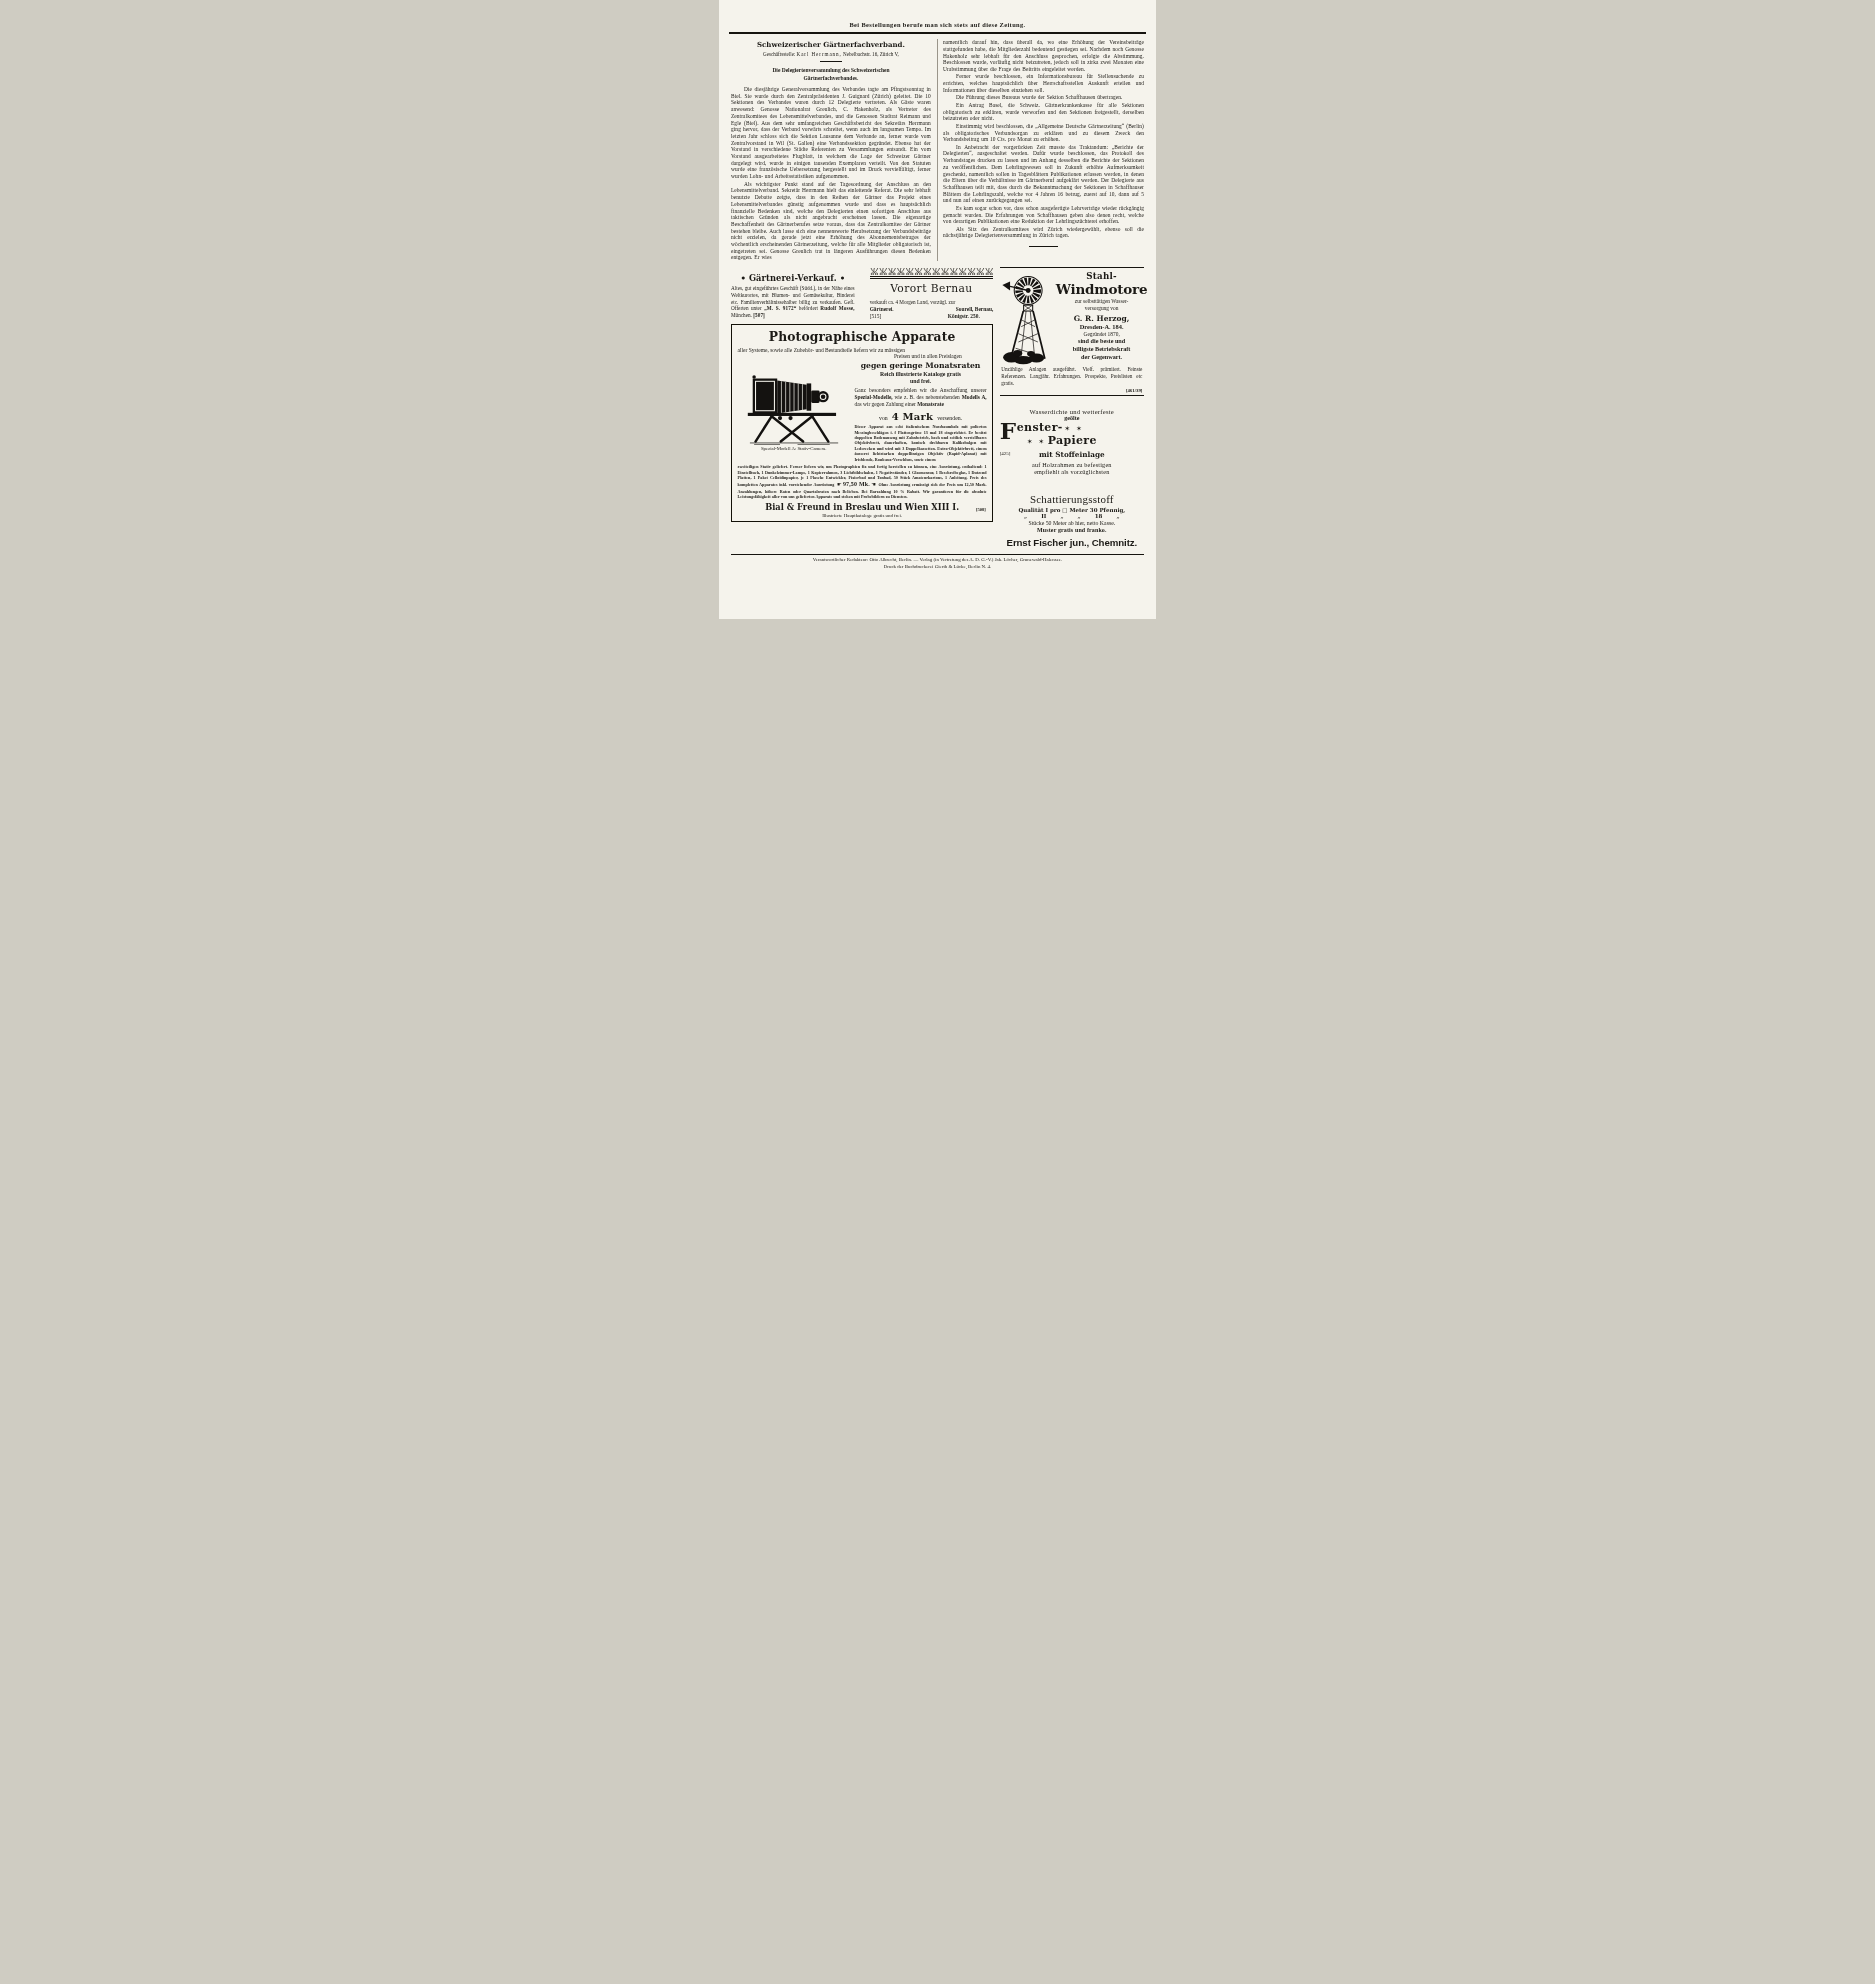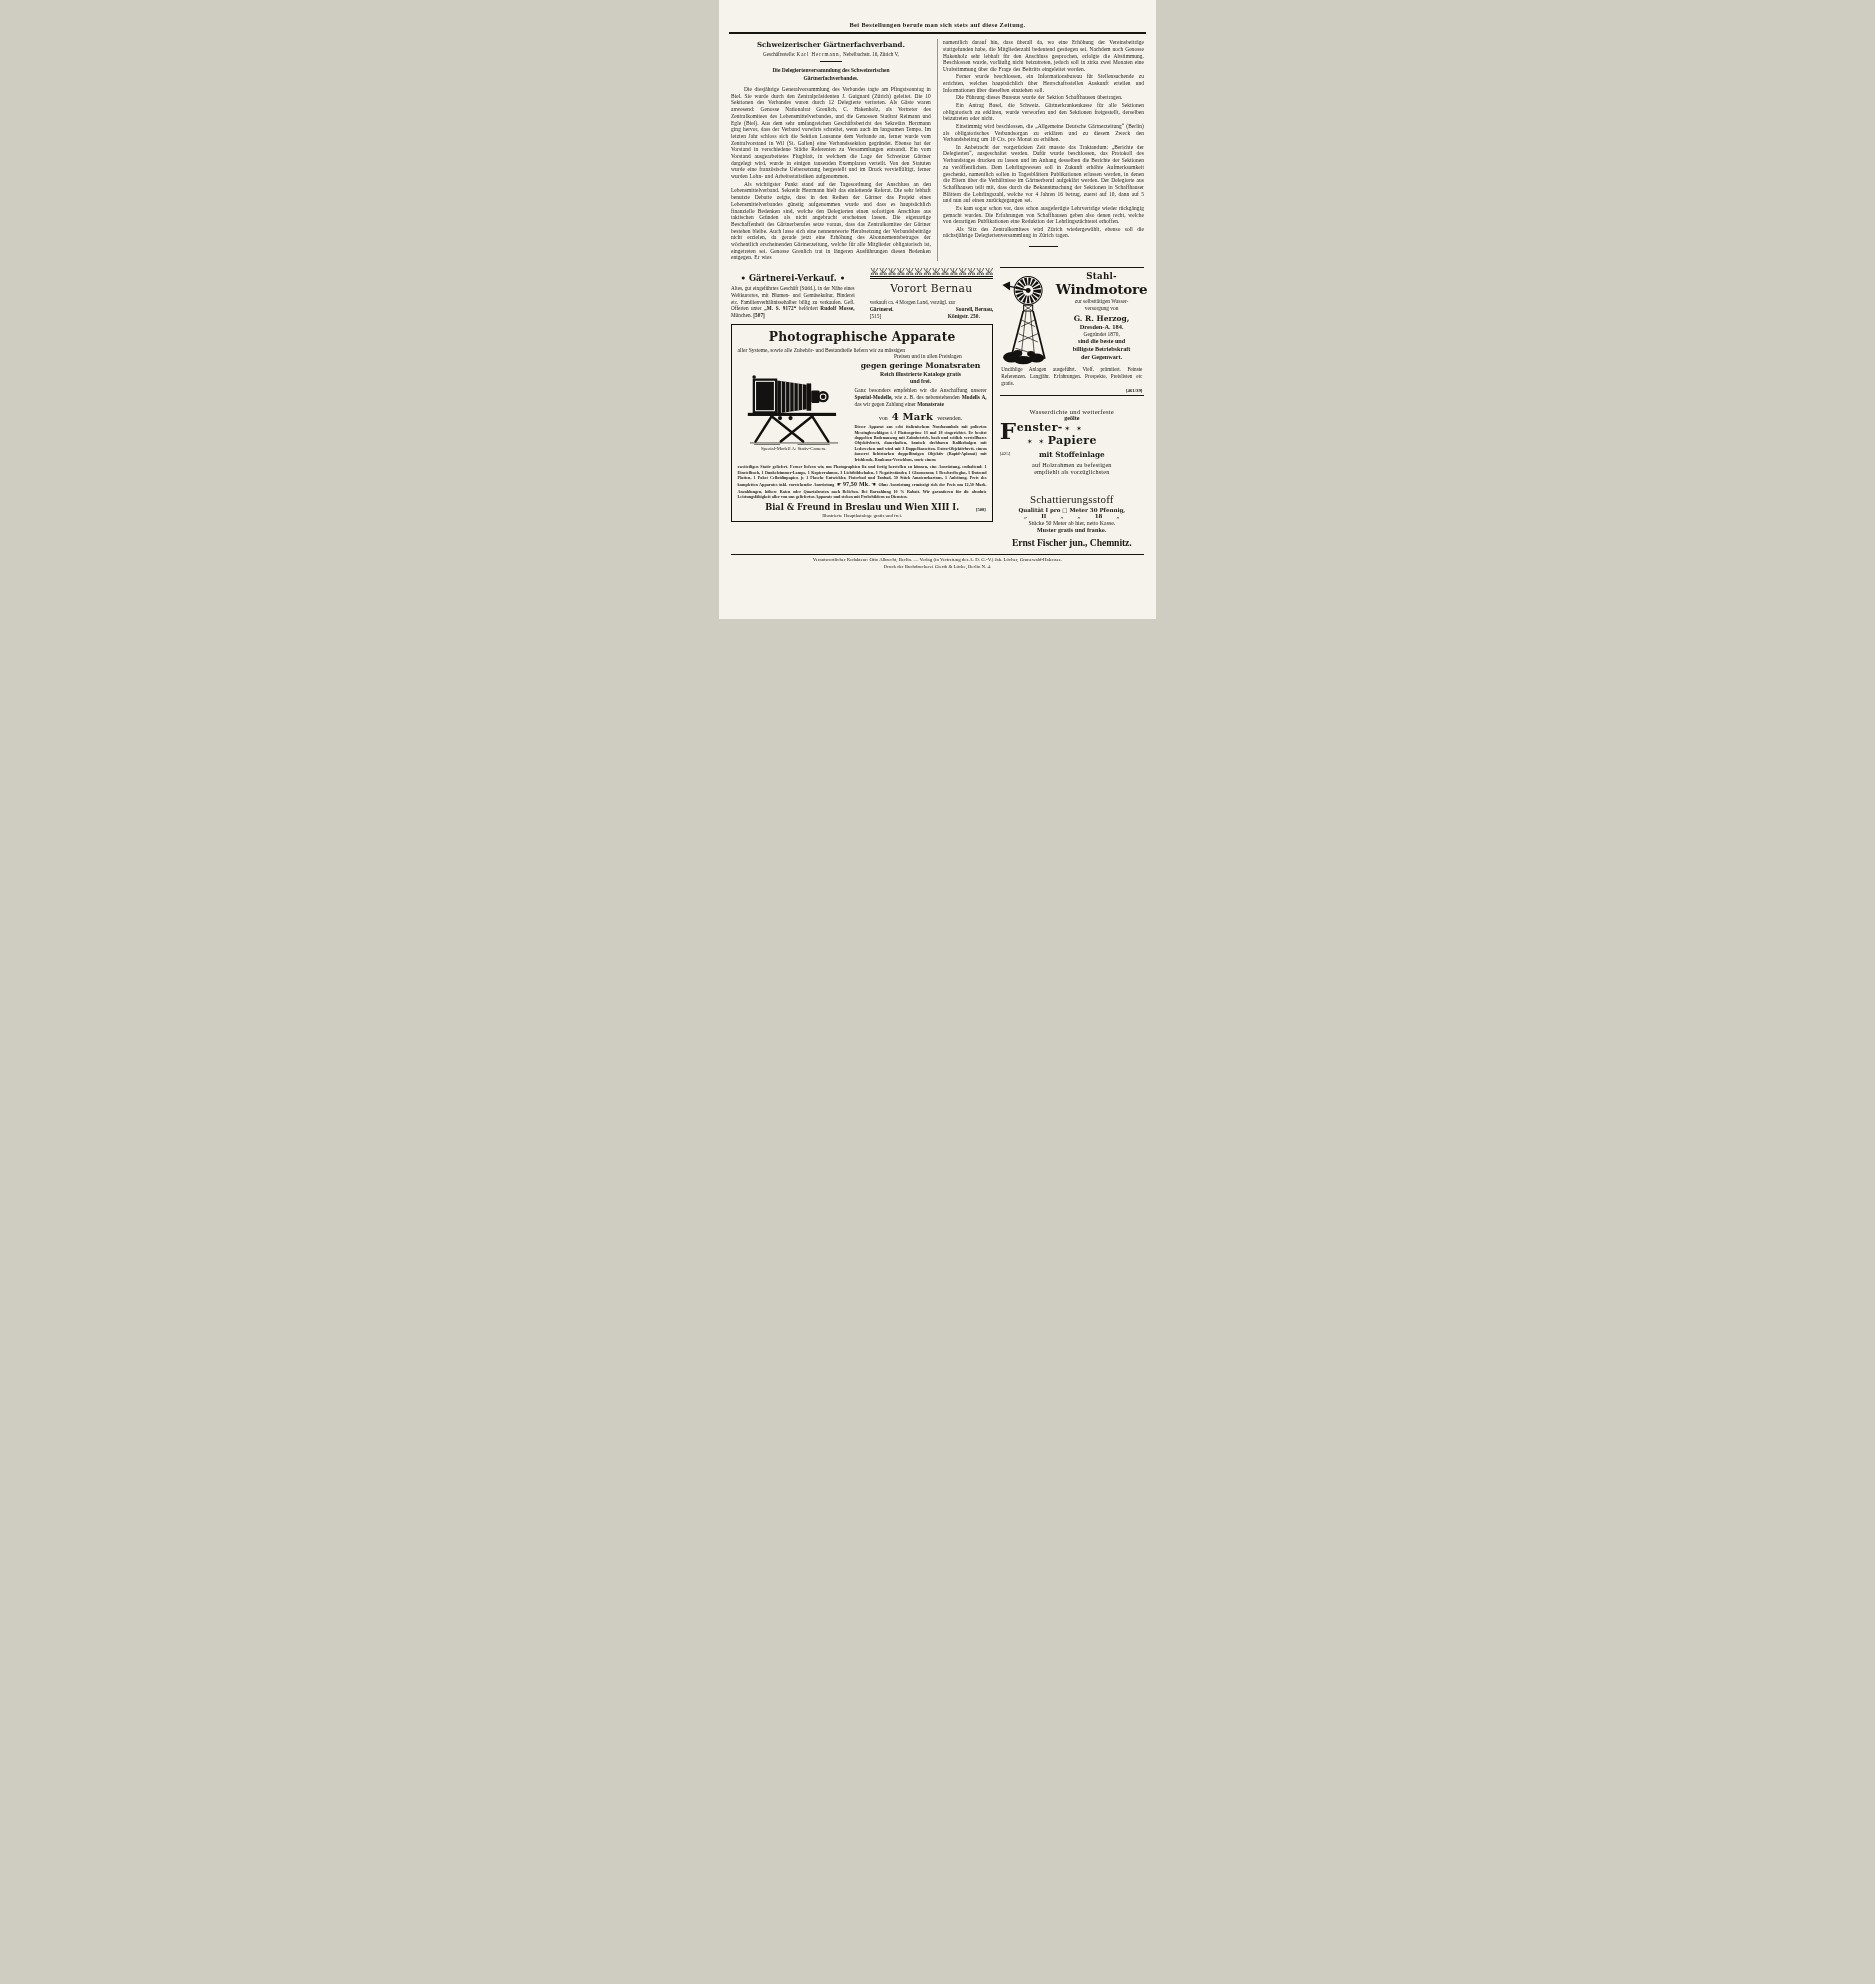--- a/index.html
+++ b/index.html
@@ -99,21 +99,21 @@
   .fe-ref{position:absolute;left:0;top:1.6px;font-size:5px;}
   .fe-insert{font-family:"DejaVu Serif",serif;font-weight:bold;font-size:7.3px;}
   .fe-line3{font-size:6.2px;margin-top:2.4px;letter-spacing:.03em;}
   .fe-line4{font-size:6.2px;letter-spacing:.03em;}
   .fe-product{font-size:11px;letter-spacing:.02em;margin-top:18px;}
   .fe-qual{font-weight:bold;font-size:5.5px;margin-top:2.4px;font-family:"DejaVu Serif",serif;}
   .fe-qual .sq{font-family:"DejaVu Sans",sans-serif;}
   .fe-qual2{font-weight:bold;font-size:5.5px;word-spacing:2.2em;font-family:"DejaVu Serif",serif;}
   .fe-pieces{font-size:5.8px;margin-top:0.8px;}
   .fe-muster{font-weight:bold;font-size:6px;margin-top:1.2px;letter-spacing:.02em;}
-  .fe-firm{font-family:Liberation Serif, serif;font-weight:bold;font-size:9.7px;margin-top:3.2px;letter-spacing:-0.1px;}
+  .fe-firm{font-family:Liberation Sans, sans-serif;font-weight:bold;font-size:9.7px;margin-top:3.2px;letter-spacing:-0.1px;}
   
   .page-footer{margin:6.4px 12px 0 12px;border-top:0.8px solid #16140f;padding-top:2.4px;text-align:center;font-size:4.9px;line-height:1.4;}
 </style>
 </head>
 <body>
 
 <div class="page">
 
   <div class="masthead">
     <div class="motto">Bei Bestellungen berufe man sich stets auf diese Zeitung.</div>

